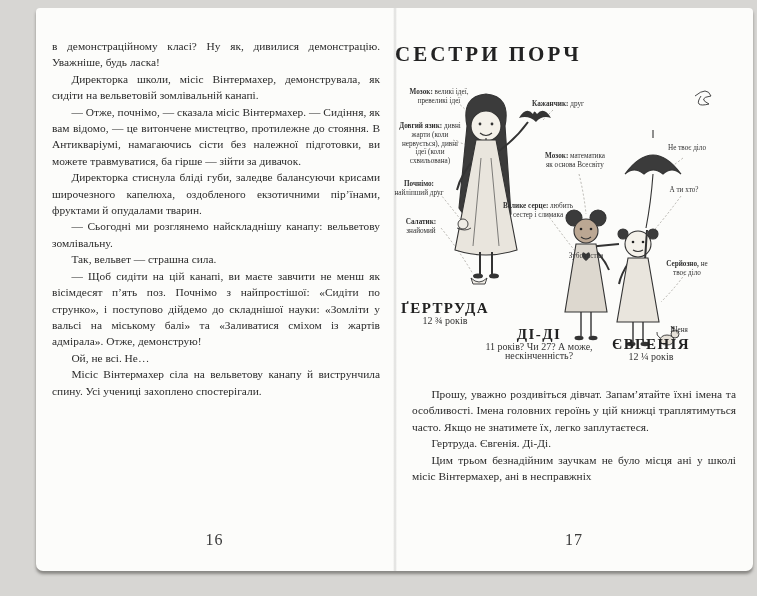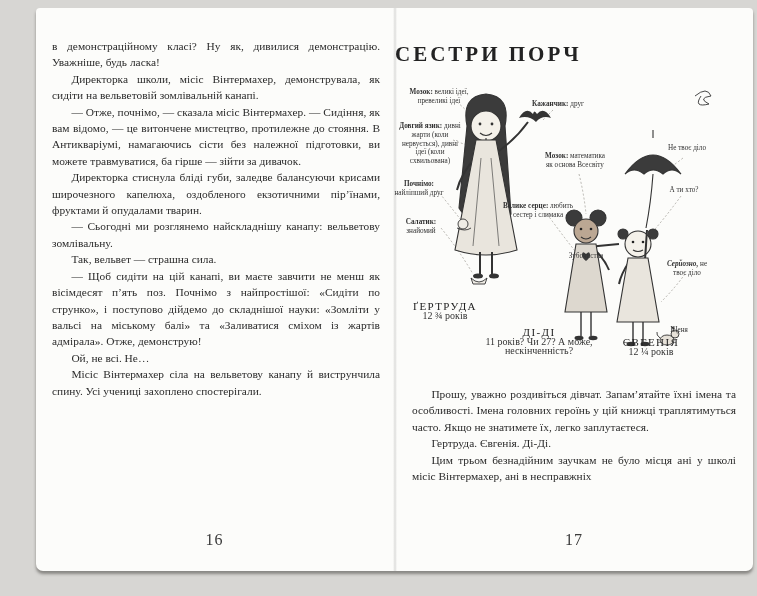--- a/index.html
+++ b/index.html
@@ -28,23 +28,23 @@
   .text-col{position:absolute;text-align:justify;font-size:11.4px;line-height:16.4px}
   .left .text-col{top:30px;left:16px;width:328px}
   .right .text-col{top:378px;left:17px;width:324px}
   p.indent{text-indent:1.7em}
   .page-num{position:absolute;bottom:22px;left:0;width:100%;text-align:center;font-size:16px;letter-spacing:1px;color:#3a3a3a}
   .title{position:absolute;top:34px;left:0;width:100%;text-align:left;font-size:21px;font-weight:bold;letter-spacing:3px;color:#222}
   .ill{position:absolute;top:70px;left:0;width:358px;height:302px}
   .ill svg{position:absolute;left:0;top:0}
   .anno{position:absolute;transform:translateX(-50%);text-align:center;font-size:7.2px;line-height:8.8px;color:#333;z-index:2}
   .anno b{font-weight:bold}
-  .anno.italic b{font-style:italic}
+  .anno.italic b{}
   .char-cap{position:absolute;transform:translateX(-50%);text-align:center;z-index:2}
-  .char-cap .nm{font-size:11px;font-weight:normal;letter-spacing:1.4px;color:#222}
+  .char-cap .nm{font-size:15px;font-weight:bold;letter-spacing:1.4px;color:#222}
   .char-cap .age{font-size:10px;line-height:8.8px;color:#333}
 </style>
 </head>
 <body>
 
 <div class="book">
 
   <div class="page left">
     <div class="text-col">
       <p>в демонстраційному класі? Ну як, дивилися демонстрацію. Уважніше, будь ласка!</p>

